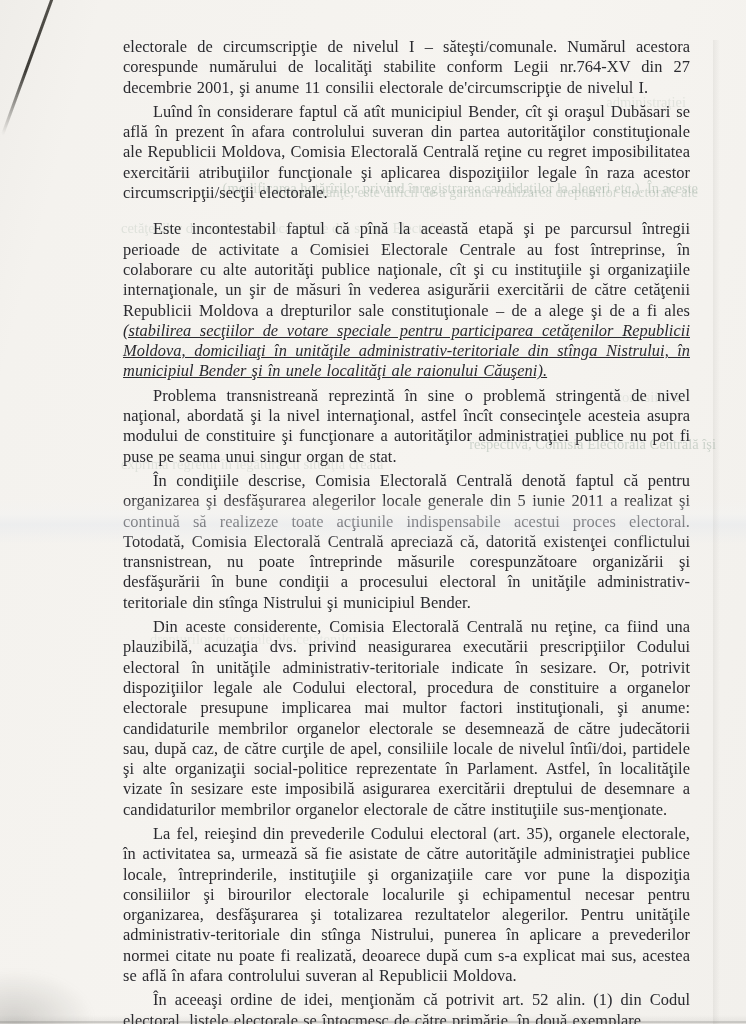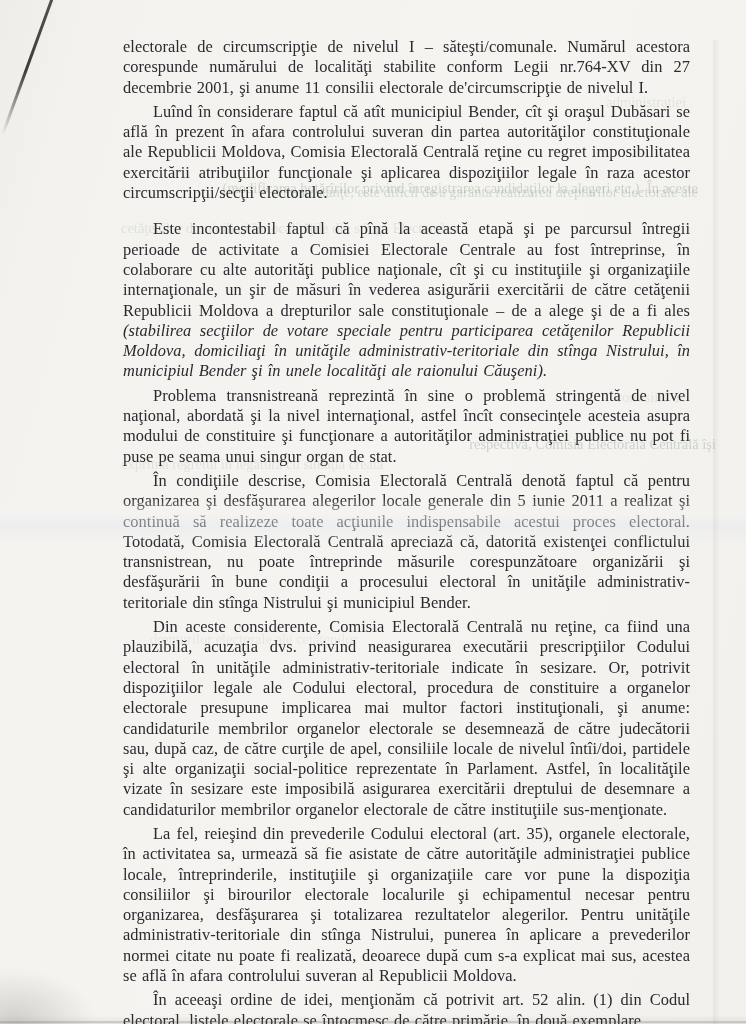--- a/index.html
+++ b/index.html
@@ -16,21 +16,21 @@
     position:absolute;left:119px;top:33px;width:575px;
     text-align:justify;
     font-size:16.4px;line-height:20.3px;
     color:#2a2a2f;
     letter-spacing:0.05px;
     word-spacing:1px;
   }
   .para{margin:4px;}
   .para.indent{text-indent:30px;}
   .para.space-before{margin-top:16px;}
-  .italic{font-style:italic;}
+  .italic{font-style:italic;text-decoration:underline;}
   
   .ghost-layer{position:absolute;inset:0;pointer-events:none;border-radius:8px;}
   .ghost{
     position:absolute;
     font-size:14.5px;line-height:18px;
     color:#6e8a78;
     white-space:nowrap;
     filter:blur(0.7px);
   }
   

